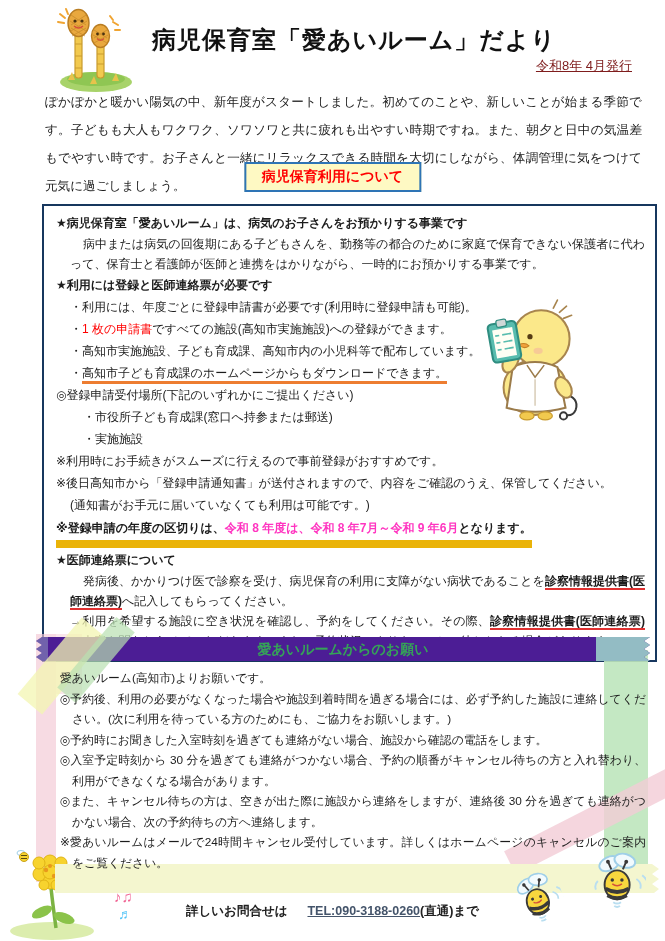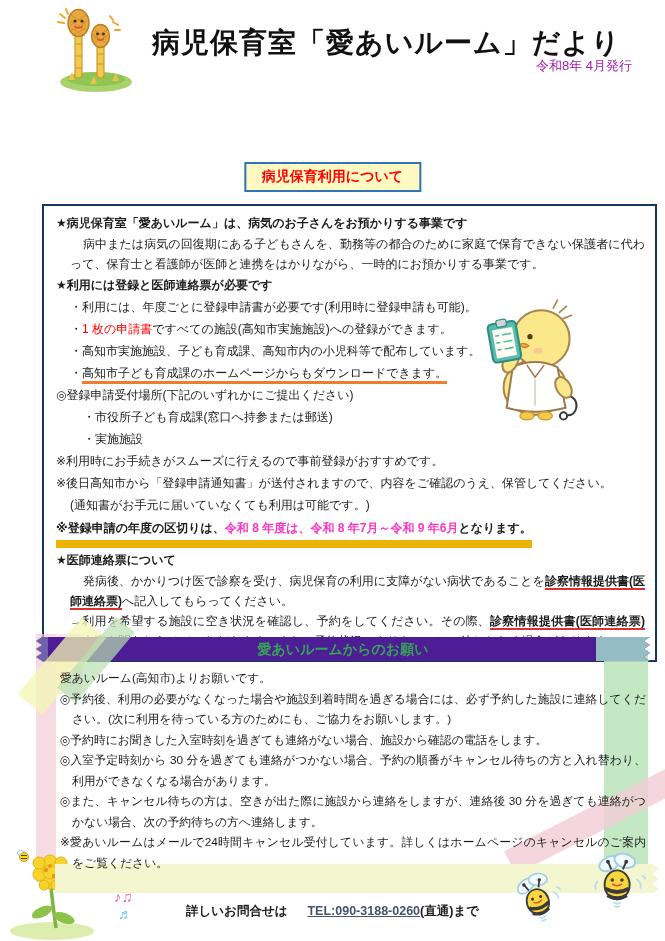--- a/index.html
+++ b/index.html
@@ -2,22 +2,22 @@
 <html lang="ja"><head>
 <meta charset="utf-8">
 <style>
   html,body{margin:0;padding:0;background:#e9e9e9;}
   .page{
     position:relative;width:665px;height:941px;margin:0 auto;background:#ffffff;
     font-family:"Liberation Sans","DejaVu Sans",sans-serif;color:#1c1c1c;overflow:hidden;
   }
   
   .header-illust{position:absolute;left:50px;top:6px;width:100px;height:88px;}
-  .page-title{position:absolute;left:152px;top:24px;margin:0;font-size:28px;font-weight:bold;letter-spacing:1px;color:#111;}
-  .issue-date{position:absolute;top:57px;right:33px;font-size:13px;color:#a21caf;}
+  .page-title{position:absolute;left:152px;top:24px;margin:0;font-size:24px;font-weight:bold;letter-spacing:1px;color:#111;}
+  .issue-date{position:absolute;top:57px;right:33px;font-size:13px;color:#7f1d1d;text-decoration:underline;}
   .intro{position:absolute;left:45px;top:88px;width:597px;margin:0;font-size:12.6px;line-height:28px;text-align:justify;}
   .usage-banner{
     position:absolute;left:50%;transform:translateX(-50%);top:162px;
     background:#fef9c3;border:2px solid #2e74b5;color:#ff0000;font-weight:bold;
     font-size:14px;padding:4px 16px;white-space:nowrap;
   }
   
   .main-box{
     position:absolute;left:42px;top:204px;width:615px;box-sizing:border-box;
     border:2px solid #17375e;padding:6px 10px 8px 12px;font-size:12px;
@@ -93,20 +93,21 @@
     <circle cx="47.5" cy="28" r="1.4" fill="#4a3210"></circle>
       <circle cx="53.5" cy="28" r="1.4" fill="#4a3210"></circle>
     <path d="M47 32.5 q3.5 3.5 7 0" stroke="#d3503a" stroke-width="1.3" fill="none"></path>
     <path d="M10 8 l5 4 M8 16 l6 1 M16 3 l2 5" stroke="#f0a431" stroke-width="2" stroke-linecap="round"></path>
     <path d="M63 16 l5 3 M65 24 h5 M60 10 l3 4" stroke="#f0a431" stroke-width="2" stroke-linecap="round"></path>
   </svg>
 
   <h1 class="page-title">病児保育室「愛あいルーム」だより</h1>
   <div class="issue-date">令和8年 4月発行</div>
 
+  <p class="intro">ぽかぽかと暖かい陽気の中、新年度がスタートしました。初めてのことや、新しいことが始まる季節です。子どもも大人もワクワク、ソワソワと共に疲れも出やすい時期ですね。また、朝夕と日中の気温差もでやすい時です。お子さんと一緒にリラックスできる時間を大切にしながら、体調管理に気をつけて元気に過ごしましょう。</p>
 
   <div class="usage-banner">
     <span>病児保育利用について</span>
   </div>
 
   <div class="main-box">
     <div class="bx head">★病児保育室「愛あいルーム」は、病気のお子さんをお預かりする事業です</div>
     <div class="bx para">病中または病気の回復期にある子どもさんを、勤務等の都合のために家庭で保育できない保護者に代わって、保育士と看護師が医師と連携をはかりながら、一時的にお預かりする事業です。</div>
     <div class="bx head">★利用には登録と医師連絡票が必要です</div>
     <div class="bx in1">・利用には、年度ごとに登録申請書が必要です(利用時に登録申請も可能)。</div>

